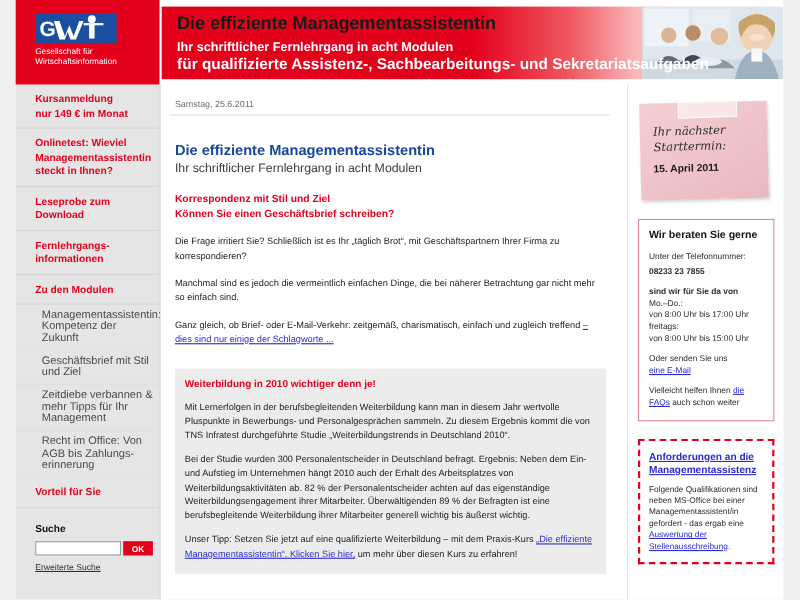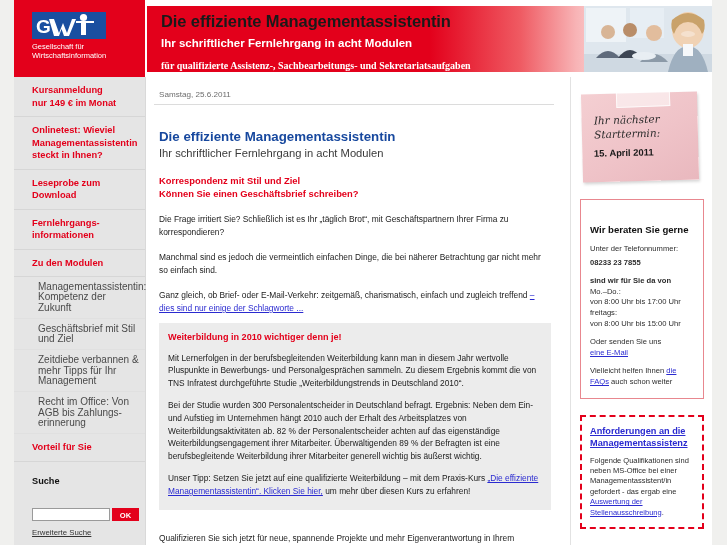--- a/index.html
+++ b/index.html
@@ -69,25 +69,24 @@
     font-weight: bold;
     letter-spacing: -0.1px;
   }
   .banner-sub1 {
     position: absolute; left: 14px; top: 31px;
     color: #ffffff;
     font-size: 11.5px;
     font-weight: bold;
   }
   .banner-sub2 {
-    position: absolute; left: 14px; top: 54px;
+    position: absolute; left: 14px; top: 44px;
     color: #ffffff;
-    font-size: 10px;
-    font-weight: bold;
-    font-family: Liberation Serif, serif;
+    font-size: 14px;
+    font-weight: bold;
   }
 
   
   .sidebar {
     position: absolute; left: 0; top: 77px; width: 131px; height: 468px;
     background: #e5e5e5;
     border-right: 1px solid #d9d9d9;
   }
   .nav-main {
     display: block;
@@ -111,21 +110,21 @@
     text-decoration: none;
     cursor: pointer;
   }
   .search-area {
     padding: 14px 6px 0 18px;
   }
   .search-label {
     color: #111;
     font-size: 9.2px;
     font-weight: bold;
-    margin-bottom: 22px;
+    margin-bottom: 6px;
   }
   .search-row { display: flex; align-items: stretch; }
   .search-input {
     width: 78px; height: 13px;
     border: 1px solid #9a9a9a;
     background: #fff;
     font-family: "Liberation Sans", sans-serif;
     font-size: 8px;
     padding: 0 2px;
     box-sizing: border-box;
@@ -188,21 +187,21 @@
     color: #222222;
     font-size: 8.4px;
     line-height: 12.6px;
   }
   .inline-link {
     color: #2a2ad0;
     text-decoration: underline;
     cursor: pointer;
   }
   .grey-box {
-    margin: 8px 0 0 5px;
+    margin: 20px 0 0 5px;
     width: 392px;
     background: #ececec;
     padding: 9px 9px 12px 9px;
     box-sizing: border-box;
   }
   .grey-box-title {
     color: #e3001b;
     font-size: 9.1px;
     font-weight: bold;
     margin-bottom: 10px;
@@ -263,21 +262,21 @@
   .postit-date {
     position: absolute; left: 14px; top: 60px;
     color: #1a1a1a;
     font-size: 9.4px;
     font-weight: bold;
     transform: rotate(-1.4deg);
   }
 
   .box-red {
     border: 1px solid #e8878f;
-    padding: 24px 8px 10px 9px;
+    padding: 8px 8px 10px 9px;
     box-sizing: border-box;
     width: 124px;
     margin-bottom: 16px;
   }
   .box-red h3 {
     margin: 0 0 9px 0;
     color: #111;
     font-size: 9.6px;
     font-weight: bold;
   }

